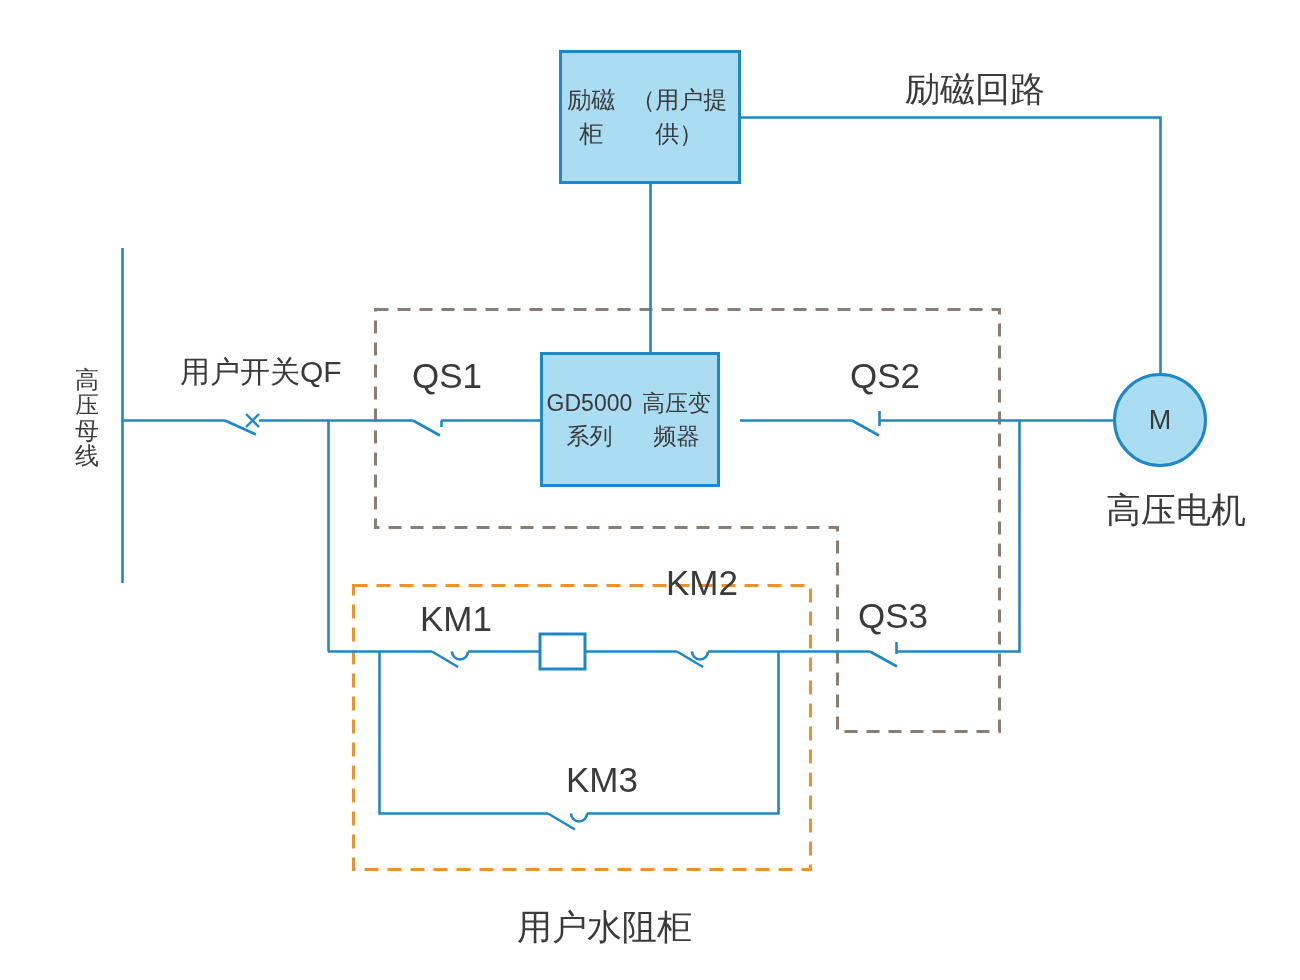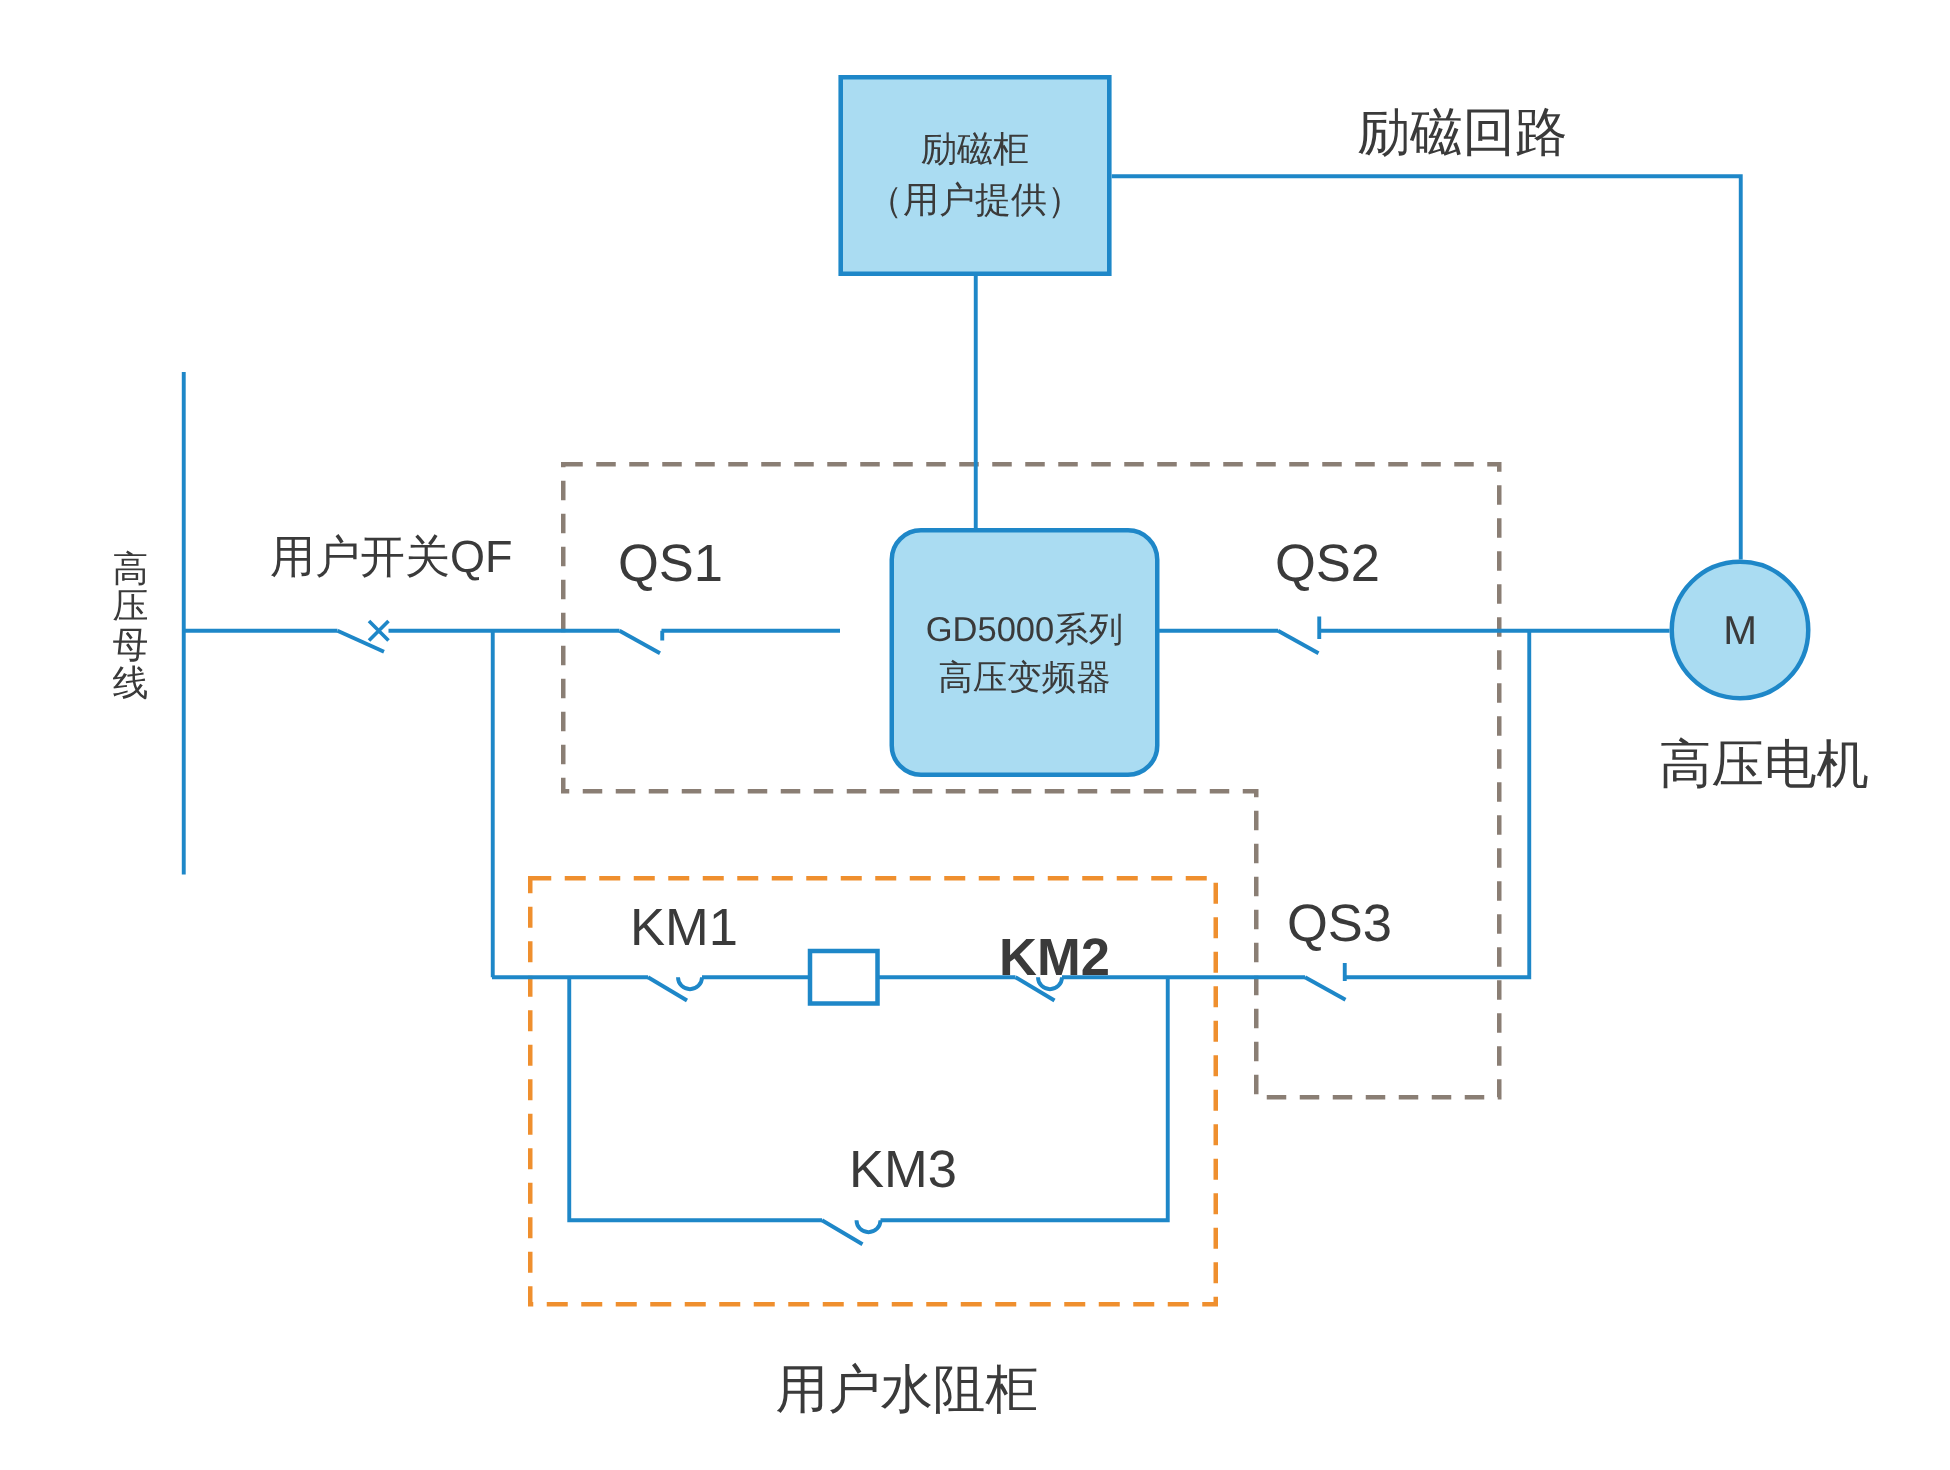--- a/index.html
+++ b/index.html
@@ -36,28 +36,27 @@
     white-space:normal;
     text-align:center;
     color:var(--text);
   }
   .node-box{
     position:absolute;
     box-sizing:border-box;
     background:var(--fill);
     border:3px solid var(--blue);
     display:flex;
-    flex-direction:column;
     align-items:center;
     justify-content:center;
     text-align:center;
   }
   .node-box .bx-line{font-size:24px;line-height:1.42;color:var(--text);}
   .box-excitation{left:559px;top:50px;width:182px;height:134px;}
-  .box-inverter{left:593px;top:352px;width:180px;height:166px;border-radius:21px;}
+  .box-inverter{left:540px;top:352px;width:180px;height:135px;}
   .box-inverter .bx-line{font-size:23px;line-height:1.4;}
   .motor-circle{
     position:absolute;
     left:1113px;top:373px;
     width:94px;height:94px;
     box-sizing:border-box;
     background:var(--fill);
     border:3px solid var(--blue);
     border-radius:50%;
     display:flex;align-items:center;justify-content:center;
@@ -139,21 +138,21 @@
   <div class="lbl" style="left:180px;top:355px;width:135px;font-size:30px;">用户开关QF</div>
 
   <div class="lbl" style="left:412px;top:357px;width:60px;">QS1</div>
 
   <div class="lbl" style="left:850px;top:357px;width:60px;">QS2</div>
 
   <div class="lbl" style="left:858px;top:597px;width:64px;text-align:center;">QS3</div>
 
   <div class="lbl" style="left:420px;top:600px;width:62px;">KM1</div>
 
-  <div class="lbl" style="left:666px;top:620px;width:62px;font-weight:bold;">KM2</div>
+  <div class="lbl" style="left:666px;top:564px;width:62px;">KM2</div>
 
   <div class="lbl" style="left:538px;top:761px;width:62px;margin-left:28px;">KM3</div>
 
   <div class="lbl" style="left:905px;top:70px;width:112px;">励磁回路</div>
 
   <div class="lbl" style="left:1106px;top:491px;width:108px;">高压电机</div>
 
   <div class="lbl" style="left:517px;top:908px;width:136px;">用户水阻柜</div>
 
 </div>

